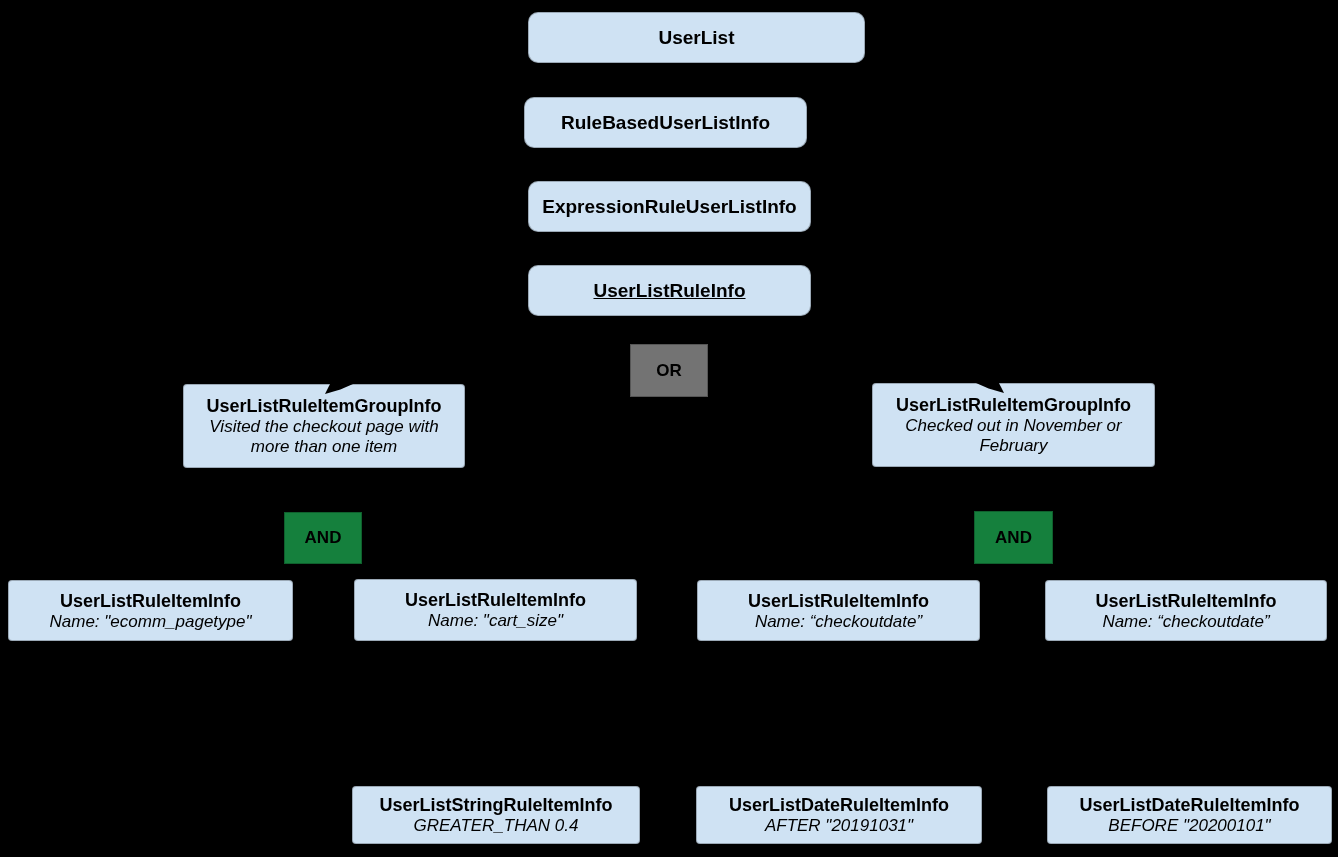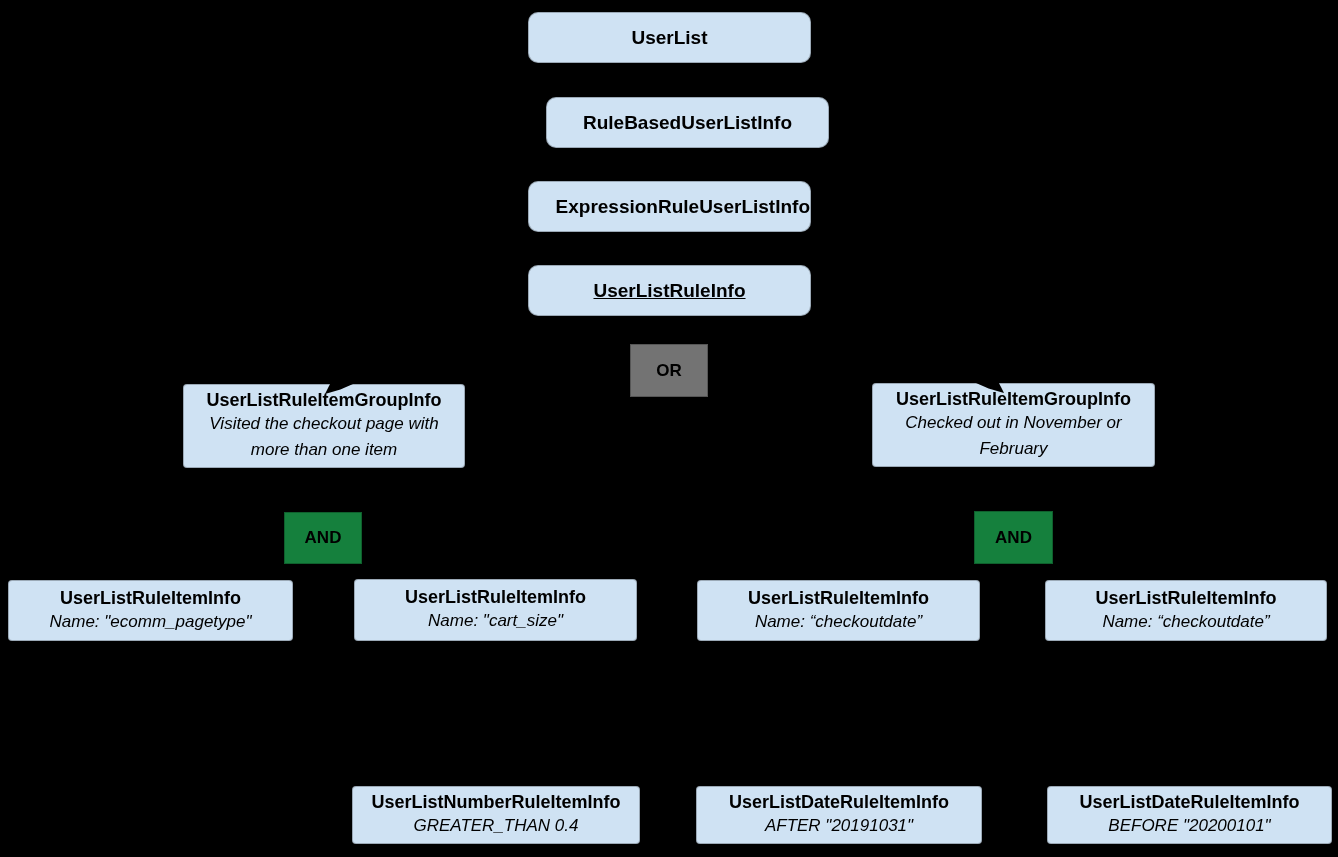--- a/index.html
+++ b/index.html
@@ -31,21 +31,21 @@
   .rounded-lg { border-radius: 4px; }
   .node .title {
     font-weight: bold;
     font-size: 18px;
     line-height: 22px;
   }
   .chain .title { font-size: 19px; }
   .node .subtitle {
     font-style: italic;
     font-size: 17px;
-    line-height: 26px;
+    line-height: 20px;
     padding: 0 6px;
   }
   .op {
     position: absolute;
     display: flex;
     justify-content: center;
     align-items: center;
     font-weight: bold;
     font-size: 17px;
     color: #000000;
@@ -55,23 +55,23 @@
   .op-or  { background: #737373; }
   .op-and { background: #15803d; }
   .arrowhead {
     position: absolute;
     background: #000000;
   }
   .arrowhead.left  { clip-path: polygon(0% 100%, 18% 0%, 100% 0%, 55% 55%); }
   .arrowhead.right { clip-path: polygon(100% 100%, 82% 0%, 0% 0%, 45% 55%); }
 
   
-  #chain-0 { left: 528px; top: 12px;  width: 283px; height: 51px; }
-  #chain-1 { left: 546px; top: 97px;  width: 283px; height: 51px; }
-  #chain-2 { left: 528px; top: 181px; width: 283px; height: 51px; align-items: flex-end; }
+  #chain-0 { left: 528px; top: 12px;  width: 337px; height: 51px; }
+  #chain-1 { left: 524px; top: 97px;  width: 283px; height: 51px; }
+  #chain-2 { left: 528px; top: 181px; width: 283px; height: 51px; }
   #chain-3 { left: 528px; top: 265px; width: 283px; height: 51px; text-decoration: underline; }
   #or-box  { left: 630px; top: 344px; width: 78px;  height: 53px; }
   #group-0 { left: 183px; top: 384px; width: 282px; height: 84px; }
   #group-1 { left: 872px; top: 383px; width: 283px; height: 84px; }
   #and-0   { left: 284px; top: 512px; width: 78px;  height: 52px; }
   #and-1   { left: 974px; top: 511px; width: 79px;  height: 53px; }
   #item-0  { left: 8px;    top: 580px; width: 285px; height: 61px; }
   #item-1  { left: 354px;  top: 579px; width: 283px; height: 62px; }
   #item-2  { left: 697px;  top: 580px; width: 283px; height: 61px; }
   #item-3  { left: 1045px; top: 580px; width: 282px; height: 61px; }
@@ -128,21 +128,21 @@
   <div class="node rounded-lg" id="item-2">
     <div class="title">UserListRuleItemInfo</div>
     <div class="subtitle">Name: “checkoutdate”</div>
   </div>
   <div class="node rounded-lg" id="item-3">
     <div class="title">UserListRuleItemInfo</div>
     <div class="subtitle">Name: “checkoutdate”</div>
   </div>
 
   <div class="node rounded-lg" id="leaf-1">
-    <div class="title">UserListNumberRuleItemInfo</div>
+    <div class="title">UserListStringRuleItemInfo</div>
     <div class="subtitle">GREATER_THAN 0.4</div>
   </div>
   <div class="node rounded-lg" id="leaf-2">
     <div class="title">UserListDateRuleItemInfo</div>
     <div class="subtitle">AFTER "20191031"</div>
   </div>
   <div class="node rounded-lg" id="leaf-3">
     <div class="title">UserListDateRuleItemInfo</div>
     <div class="subtitle">BEFORE "20200101"</div>
   </div>

